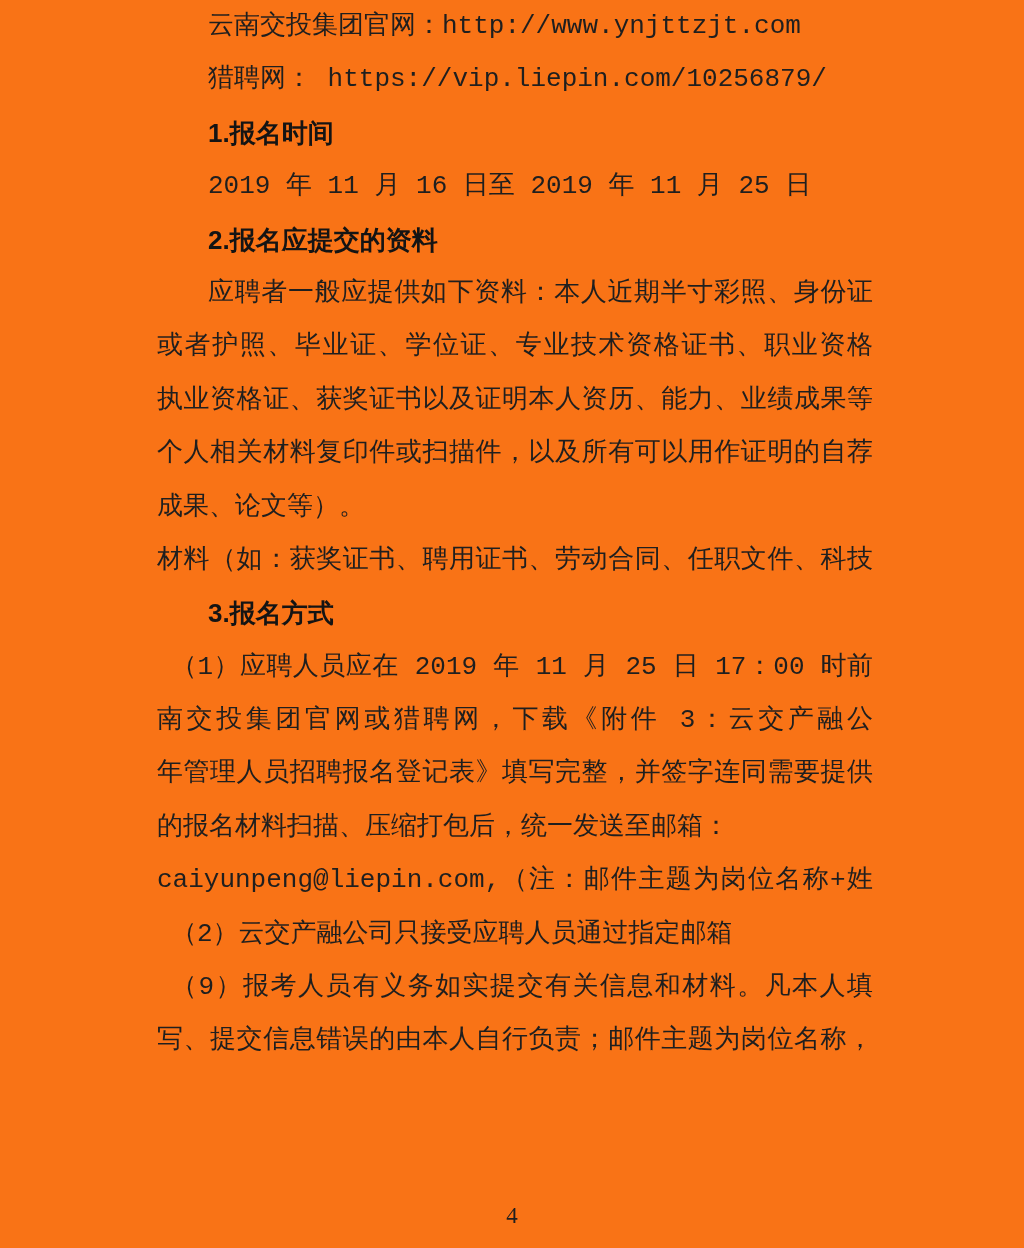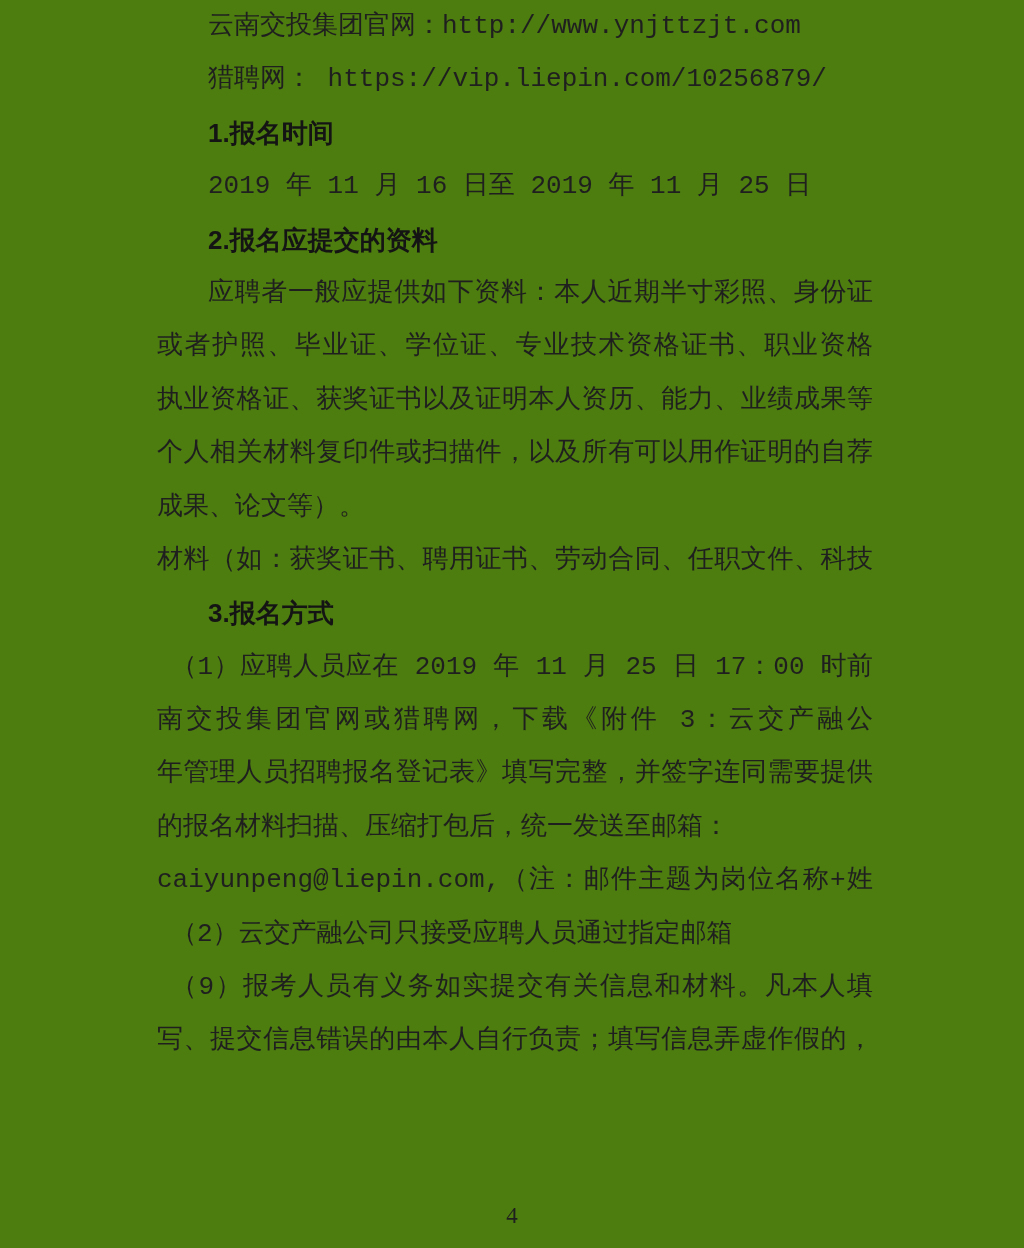--- a/index.html
+++ b/index.html
@@ -4,21 +4,21 @@
 <style>
   html, body {
     margin: 0;
     padding: 0;
     background: #ffffff;
   }
   .page {
     position: relative;
     width: 1024px;
     height: 1248px;
-    background: #4d7c0f;
+    background: #f97316;
     overflow: hidden;
   }
   .doc {
     position: absolute;
     left: 157px;
     top: 0;
     width: 716px;
   }
   .line {
     font-family: "Liberation Mono", "Liberation Serif", serif;
@@ -69,16 +69,16 @@
     <div class="line">成果、论文等）。</div>
     <div class="line j">材料（如：获奖证书、聘用证书、劳动合同、任职文件、科技</div>
     <div class="line indent heading">3.报名方式</div>
     <div class="line pindent j">（1）应聘人员应在 2019 年 11 月 25 日 17：00 时前登录云</div>
     <div class="line j">南交投集团官网或猎聘网，下载《附件 3：云交产融公司-2019</div>
     <div class="line j">年管理人员招聘报名登记表》填写完整，并签字连同需要提供</div>
     <div class="line">的报名材料扫描、压缩打包后，统一发送至邮箱：</div>
     <div class="line j">caiyunpeng@liepin.com,（注：邮件主题为岗位名称+姓名）。</div>
     <div class="line pindent">（2）云交产融公司只接受应聘人员通过指定邮箱</div>
     <div class="line pindent j">（9）报考人员有义务如实提交有关信息和材料。凡本人填</div>
-    <div class="line j">写、提交信息错误的由本人自行负责；填写信息弄虚作假的，</div>
+    <div class="line j">写、提交信息错误的由本人自行负责；邮件主题为岗位名称，</div>
   </div>
   <div class="footer">4</div>
 </div>
 
 </body></html>

